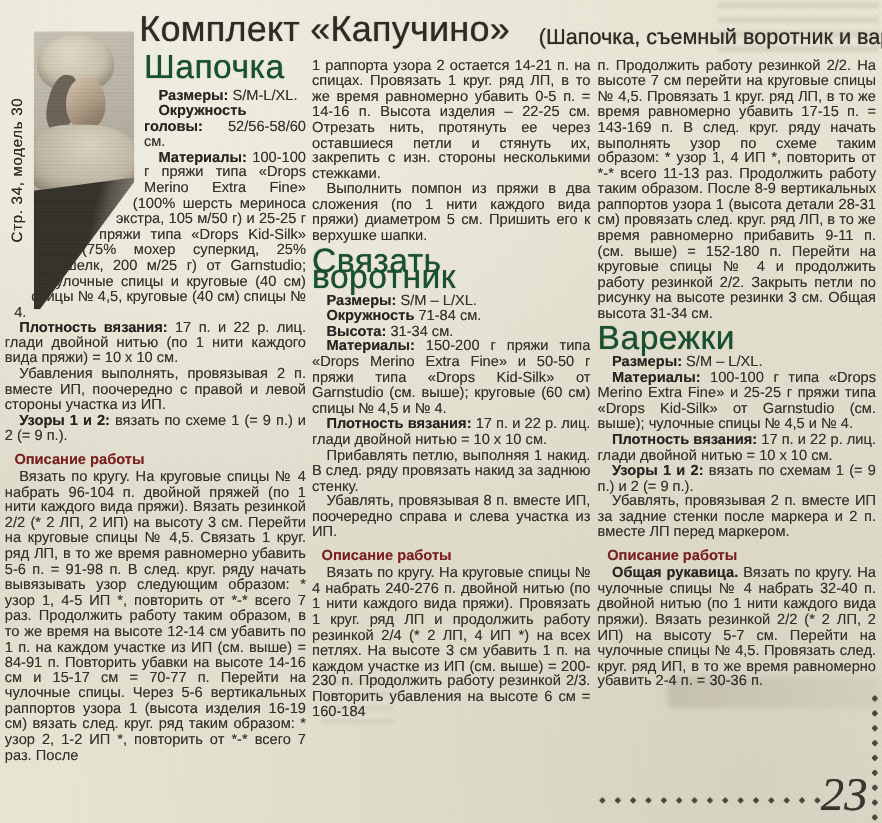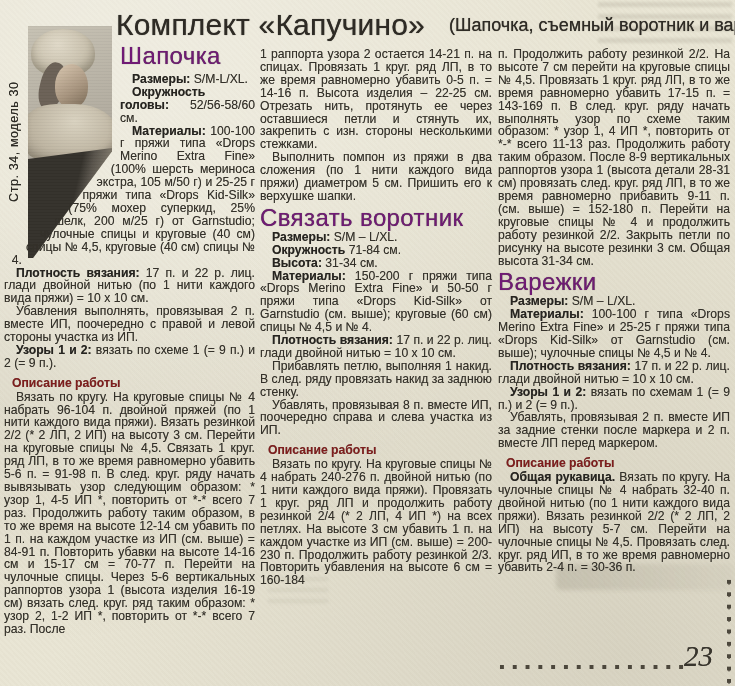--- a/index.html
+++ b/index.html
@@ -57,41 +57,41 @@
     box-shadow:inset 0 -5px 7px rgba(80,72,58,.3);}
   .ph-body{left:0;top:122px;width:84px;height:110px;
     background:linear-gradient(103deg,#34312b 0 52%,#57524a 62%,#837c6e 80%,#958d7e 100%);
     clip-path:polygon(0 10%,100% 0,100% 100%,0 100%);}
   .ph-grain{inset:0;opacity:.5;
     background:repeating-linear-gradient(0deg, rgba(0,0,0,.05) 0 1px, rgba(255,255,255,.03) 1px 3px);}
 
   
   .titlebar{
     position:absolute;left:116px;top:8px;width:614px;
-    display:flex;align-items:center;gap:24px;white-space:nowrap;
+    display:flex;align-items:flex-end;gap:24px;white-space:nowrap;
   }
   .t-main{font-size:30px;color:#2e2b25;letter-spacing:.2px;text-shadow:0 0 .8px rgba(46,43,37,.9);}
   .t-sub{font-size:18px;color:#2e2b25;text-shadow:0 0 .7px rgba(46,43,37,.85);}
 
   
   .col{
     position:absolute;top:48px;
     font-size:12.2px;line-height:12.9px;text-align:justify;
     text-shadow:0 0 .45px rgba(52,49,42,.5);
   }
   .col1{left:4px;width:251px;}
   .col2{left:260px;width:232px;}
   .col3{left:498px;width:232px;}
   .photo-float{
     float:left;width:116px;height:206px;
     shape-outside:polygon(0 0,116px 0,116px 100px,0 206px);
     shape-margin:5px;
   }
   .col h2.section{
-    font-size:24px;font-weight:normal;color:#701a75;margin:9px 0 6px;
+    font-size:28px;font-weight:normal;color:#14532d;margin:9px 0 6px;
     letter-spacing:.4px;text-align:left;text-shadow:0 0 .7px rgba(54,51,44,.9);
   }
   .col1 h2.section{margin-top:2px;margin-bottom:10px;}
   .col p.para{margin:0;text-indent:12px;}
   .col p.para.noindent{text-indent:0;}
   .col p.para b{color:#262420;}
   .col p.subhead{margin:7px 0 1px;font-weight:bold;color:#7f1d1d;text-indent:8px;text-align:left;}
 
   
   .dots-h{
@@ -100,21 +100,21 @@
     background-size:12.8px 8px;
   }
   .dots-v{
     position:absolute;left:725px;top:578px;width:8px;height:106px;
     background:radial-gradient(circle 2.3px at 4px 4px, #4c473c 97%, rgba(76,71,60,0) 100%) repeat-y;
     background-size:8px 12.4px;
   }
   .pagenum{
     position:absolute;left:684px;top:640px;
     font-family:"Liberation Serif", serif;font-style:italic;
-    font-size:29px;color:#38352d;text-shadow:0 0 .6px rgba(56,53,45,.8);
+    font-size:39px;color:#38352d;text-shadow:0 0 .6px rgba(56,53,45,.8);
   }
 </style>
 </head>
 <body>
 
 <div class="page">
   <div class="texture"></div>
   <div class="ghost g1"></div>
   <div class="ghost g2"></div>
   <div class="ghost g3"></div>

